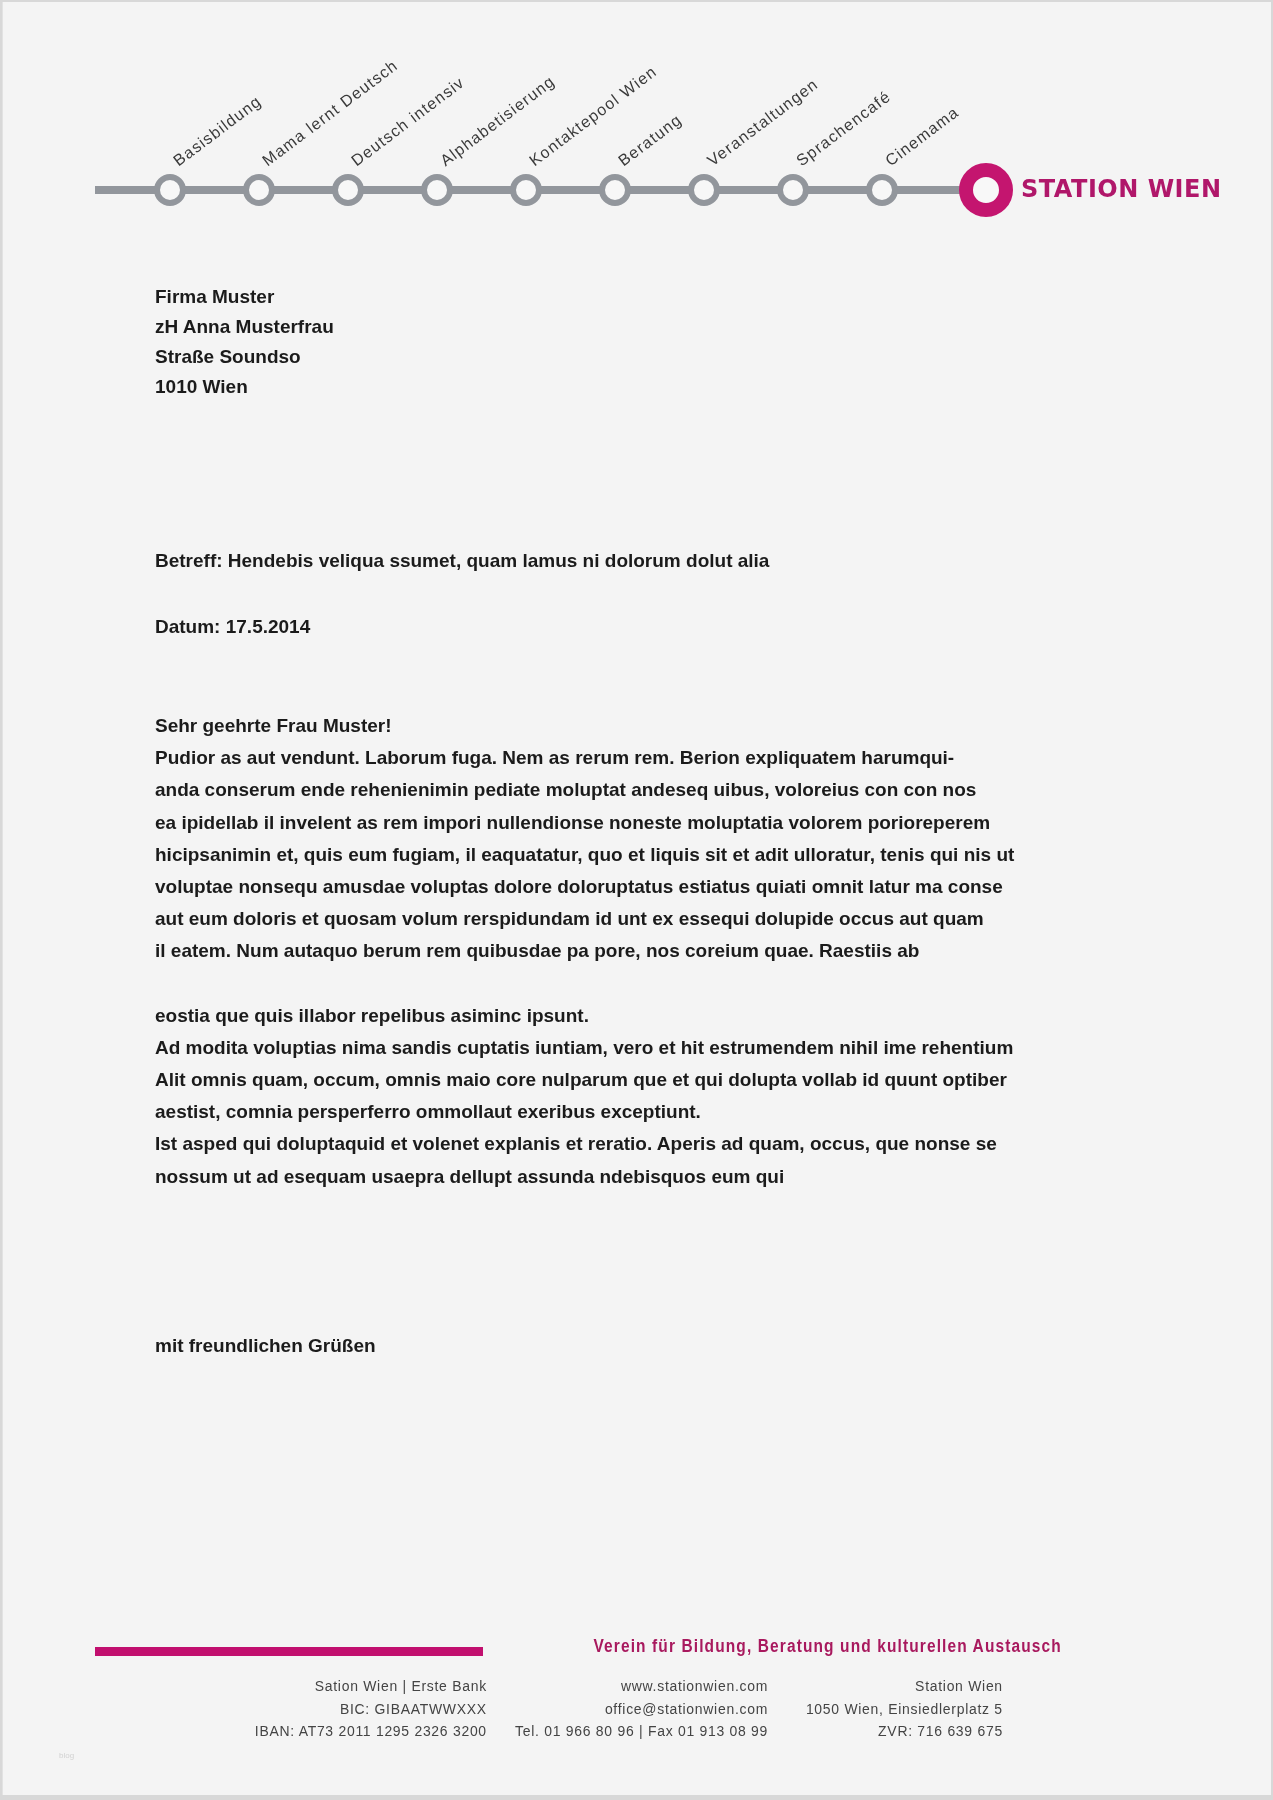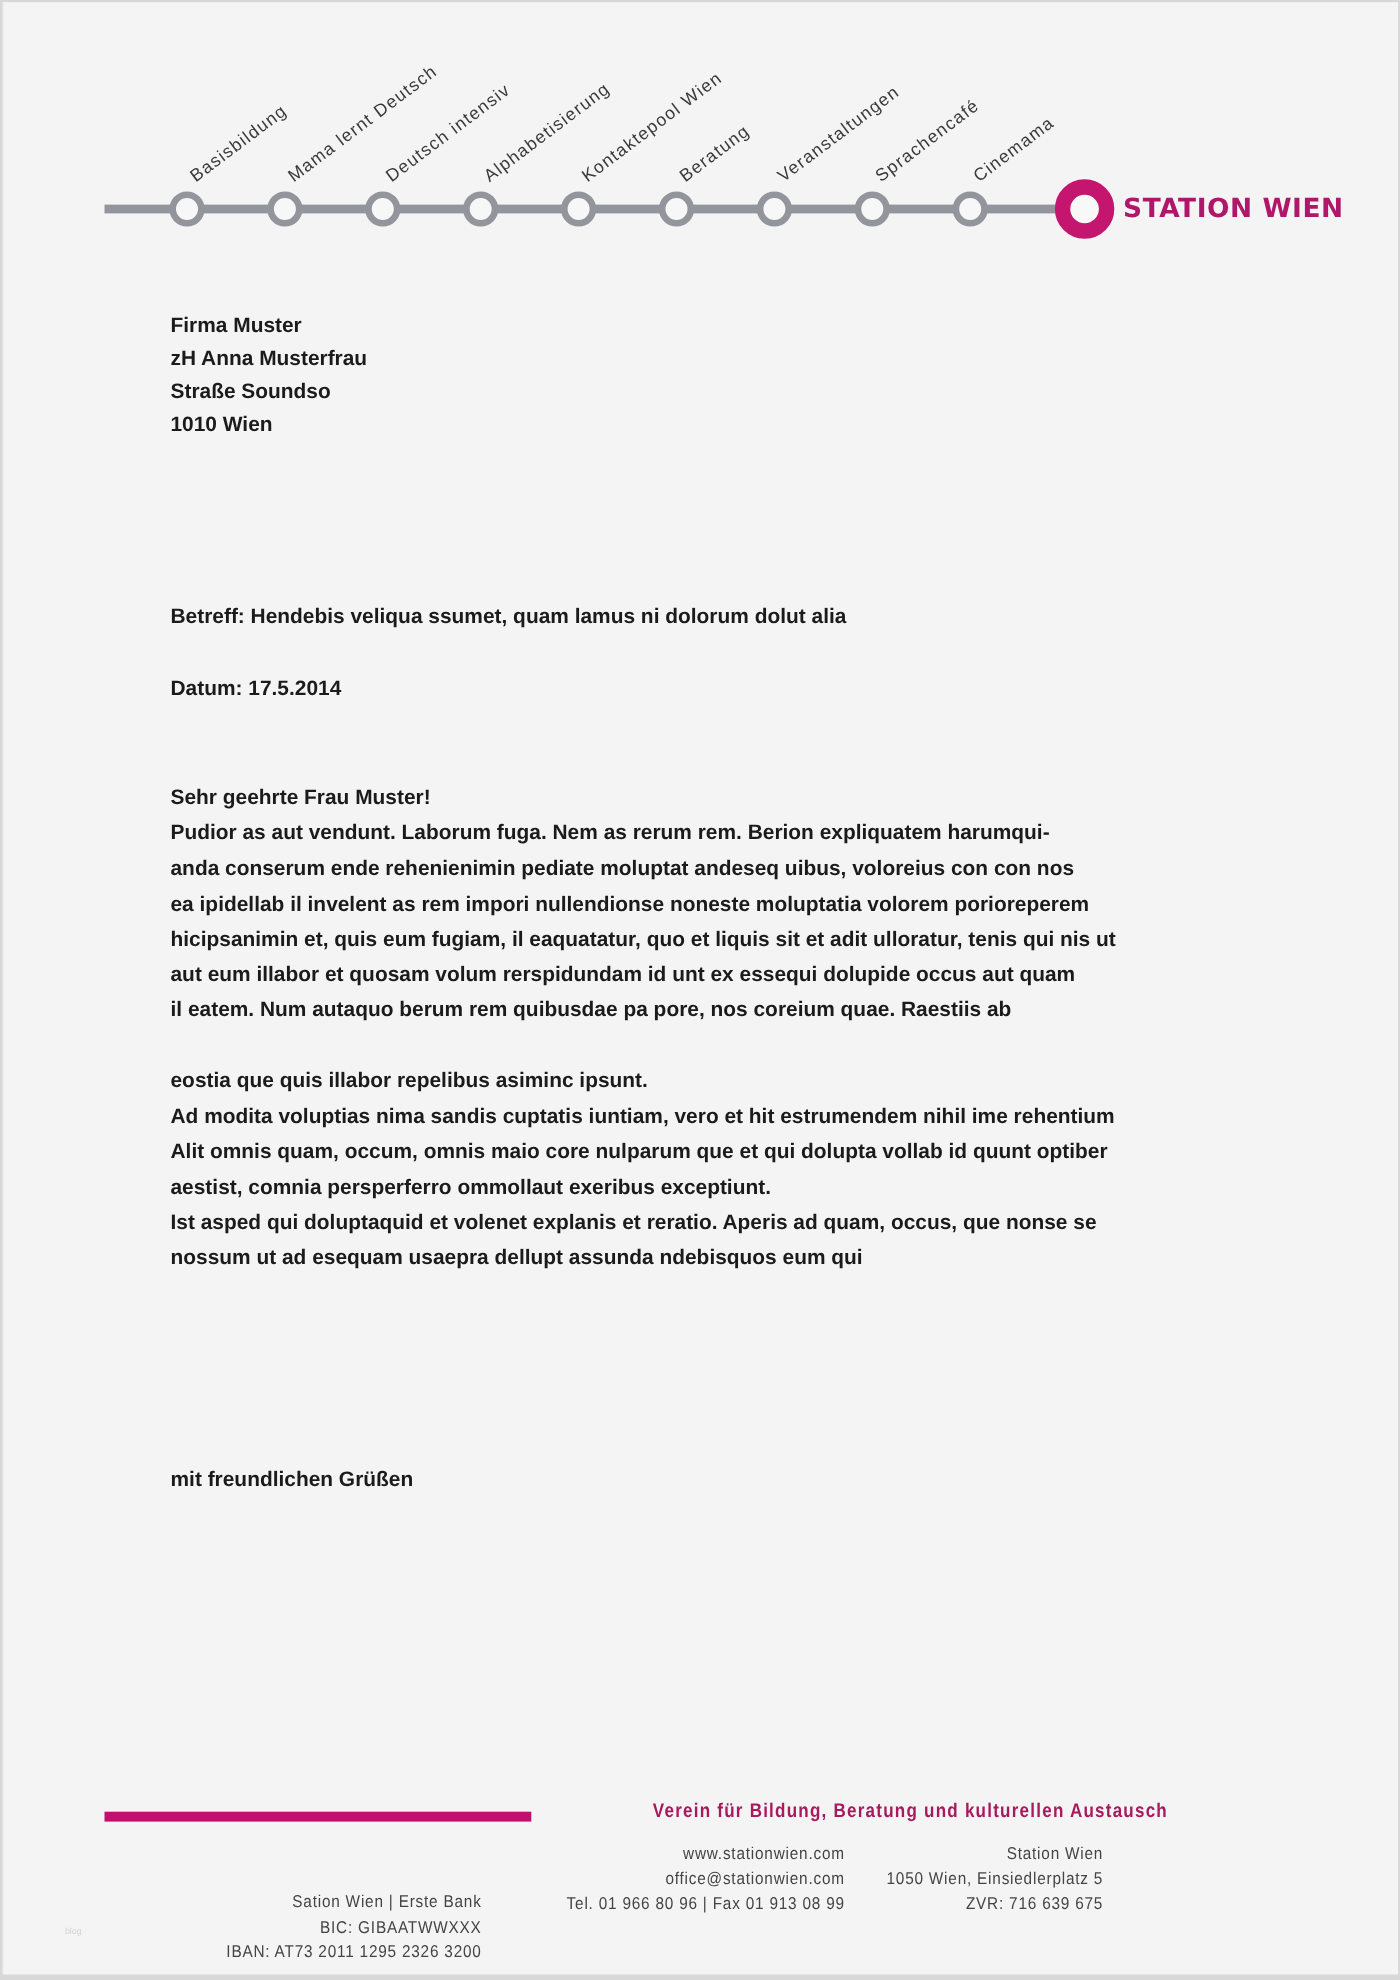--- a/index.html
+++ b/index.html
@@ -15,21 +15,21 @@
   .subject { position:absolute; left:152px; top:548px; font-weight:bold; }
   .date { position:absolute; left:152px; top:614px; }
   .body { position:absolute; left:152px; top:708px; width:880px; line-height:32.2px; }
   .body p { margin:0; }
   .gap { height:32px; }
   .closing { position:absolute; left:152px; top:1289px;margin-top:44px; }
   .footbar { position:absolute; left:92px; top:1645px; width:388px; height:9px; background:#c10f6e; }
   .foothead { position:absolute; left:523px; top:1634px; width:482px; text-align:right; font-family:"Liberation Sans", sans-serif; font-weight:bold; font-size:18px; color:#a8195e; letter-spacing:1.3px; white-space:nowrap; transform:scaleX(0.86); transform-origin:100% 50%; }
   .fcol { position:absolute; top:1673px; font-family:"Liberation Sans", sans-serif; font-size:15.5px; color:#444; line-height:22.5px; text-align:right; letter-spacing:0.8px; white-space:nowrap; }
   .fcol div { transform:scaleX(0.9); transform-origin:100% 50%; }
-  .col1 { right:833px;margin-top:44px; }
+  .col1 { right:784px; }
   .col2 { right:503px; }
   .col3 { right:268px; }
   .watermark { position:absolute; left:40px; top:1749px; font-family:"Liberation Sans", sans-serif; font-size:8px; color:#d2d2d2;margin-left:16px; }
 </style>
 </head>
 <body>
 
 <div class="page">
 
   <div class="line"></div>
@@ -66,21 +66,22 @@
 
   <div class="subject txt">Betreff: Hendebis veliqua ssumet, quam lamus ni dolorum dolut alia</div>
   <div class="date txt">Datum: 17.5.2014</div>
 
   <div class="body txt">
     <p>Sehr geehrte Frau Muster!</p>
     <p>Pudior as aut vendunt. Laborum fuga. Nem as rerum rem. Berion expliquatem harumqui-</p>
     <p>anda conserum ende rehenienimin pediate moluptat andeseq uibus, voloreius con con nos</p>
     <p>ea ipidellab il invelent as rem impori nullendionse noneste moluptatia volorem porioreperem</p>
     <p>hicipsanimin et, quis eum fugiam, il eaquatatur, quo et liquis sit et adit ulloratur, tenis qui nis ut</p>
-    <p><span style="white-space:pre">aut eum illabor et quosam </span><b>volum rerspidundam id unt ex essequ</b><span>i dolupide occus aut quam</span></p>
+    <p>voluptae nonsequ amusdae voluptas dolore doloruptatus estiatus quiati omnit latur ma conse</p>
+    <p><span style="white-space:pre">aut eum doloris et quosam </span><b>volum rerspidundam id unt ex essequ</b><span>i dolupide occus aut quam</span></p>
     <p>il eatem. Num autaquo berum rem quibusdae pa pore, nos coreium quae. Raestiis ab</p>
     <div class="gap"></div>
     <p>eostia que quis illabor repelibus asiminc ipsunt.</p>
     <p>Ad modita voluptias nima sandis cuptatis iuntiam, vero et hit estrumendem nihil ime rehentium</p>
     <p>Alit omnis quam, occum, omnis maio core nulparum que et qui dolupta vollab id quunt optiber</p>
     <p>aestist, comnia persperferro ommollaut exeribus exceptiunt.</p>
     <p>Ist asped qui doluptaquid et volenet explanis et reratio. Aperis ad quam, occus, que nonse se</p>
     <p>nossum ut ad esequam usaepra dellupt assunda ndebisquos eum qui</p>
   </div>
 

